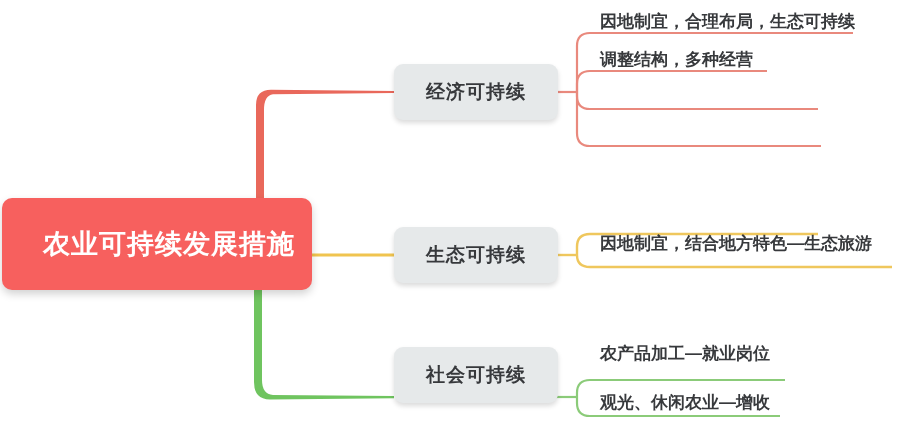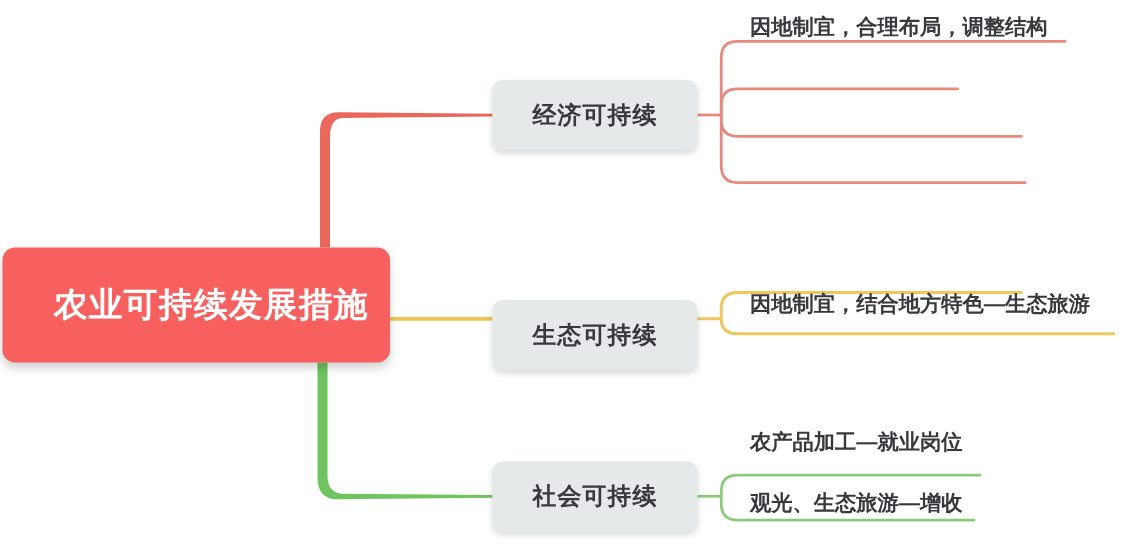--- a/index.html
+++ b/index.html
@@ -34,22 +34,22 @@
   .branch-node{
     left:394px;width:164px;height:56px;
     background:var(--branch-bg,#e7eaeb);
     color:var(--branch-text,#3c4043);
     border-radius:9px;
     font-size:19px;font-weight:bold;
     box-shadow:0 3px 5px rgba(0,0,0,.14);
     letter-spacing:1px;
   }
   .branch-economic{top:64px;}
-  .branch-ecological{top:227px;margin-top:13px;}
-  .branch-social{top:369px;text-align:right;}
+  .branch-ecological{top:227px;}
+  .branch-social{top:347px;text-align:right;}
   .leaf{
     position:absolute;left:600px;height:20px;line-height:20px;
     color:var(--leaf-text,#3a3d40);
     font-size:17px;font-weight:bold;
     white-space:nowrap;
   }
 </style>
 </head>
 <body>
 
@@ -77,20 +77,21 @@
     <path fill="none" stroke-width="2.2" d="M 577,397 L 577,393 Q 577,380 590,380 L 785,380" stroke="#8bcb79"></path>
     <path fill="none" stroke-width="2.2" d="M 577,397 L 577,403 Q 577,416 590,416 L 780,416" stroke="#8bcb79"></path>
   </svg>
 
   <div class="node root-node">农业可持续发展措施</div>
 
   <div class="node branch-node branch-economic">经济可持续</div>
   <div class="node branch-node branch-ecological">生态可持续</div>
   <div class="node branch-node branch-social">社会可持续</div>
 
-  <div class="leaf" style="top:12px">因地制宜，合理布局，调整结构</div>
+  <div class="leaf" style="top:12px">因地制宜，合理布局，生态可持续</div>
+  <div class="leaf" style="top:50px">调整结构，多种经营</div>
 
   <div class="leaf" style="top:234px">因地制宜，结合地方特色—生态旅游</div>
 
   <div class="leaf" style="top:344px">农产品加工—就业岗位</div>
-  <div class="leaf" style="top:393px">观光、生态旅游—增收</div>
+  <div class="leaf" style="top:393px">观光、休闲农业—增收</div>
 
 </div>
 
 </body></html>

